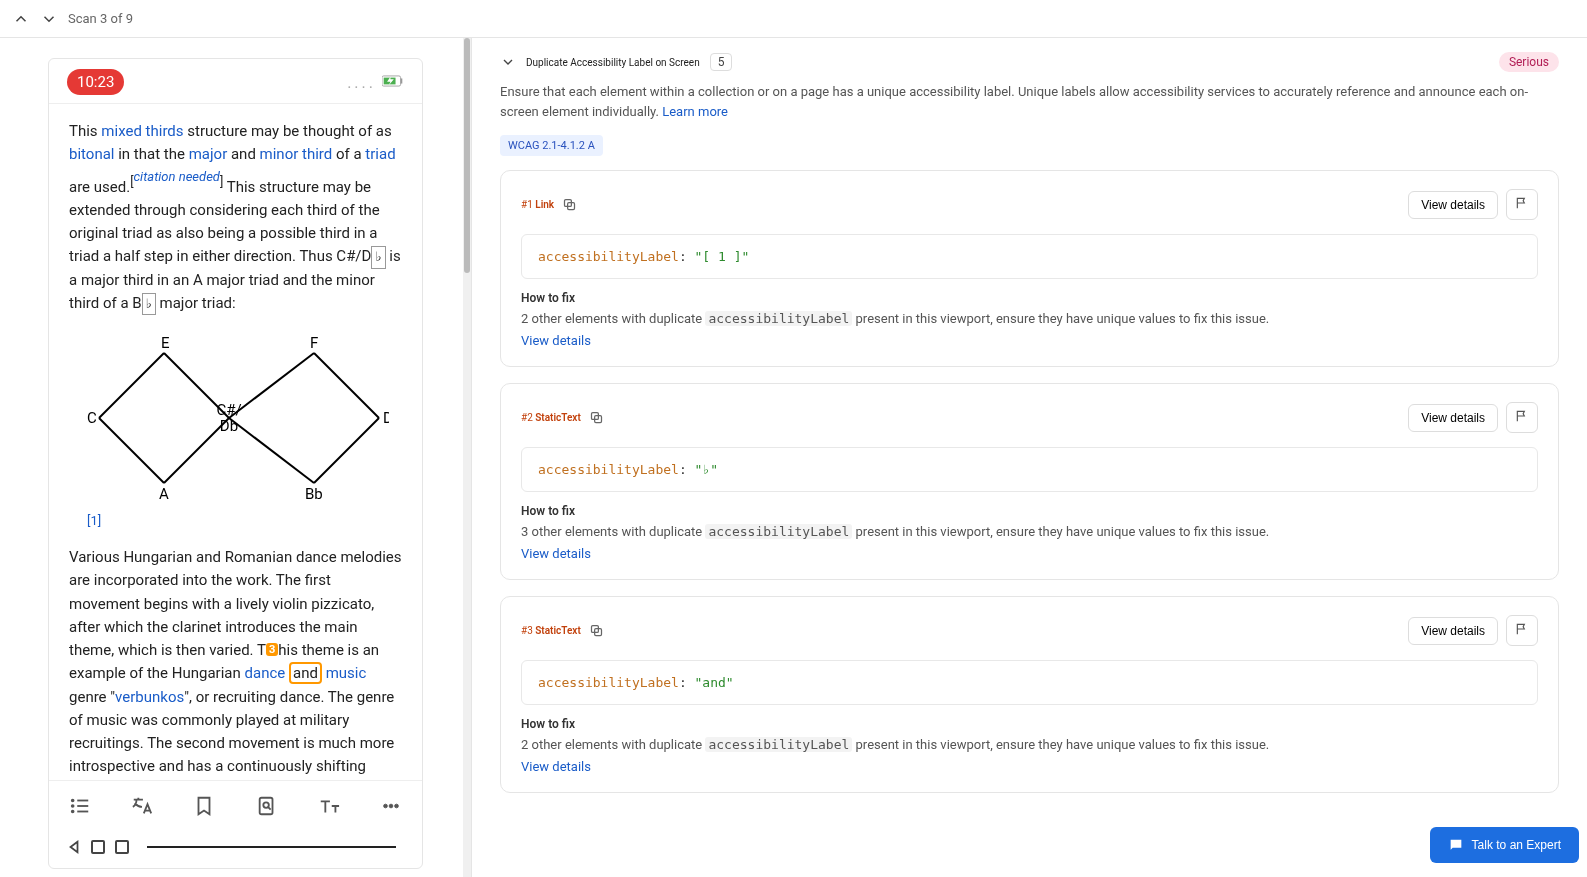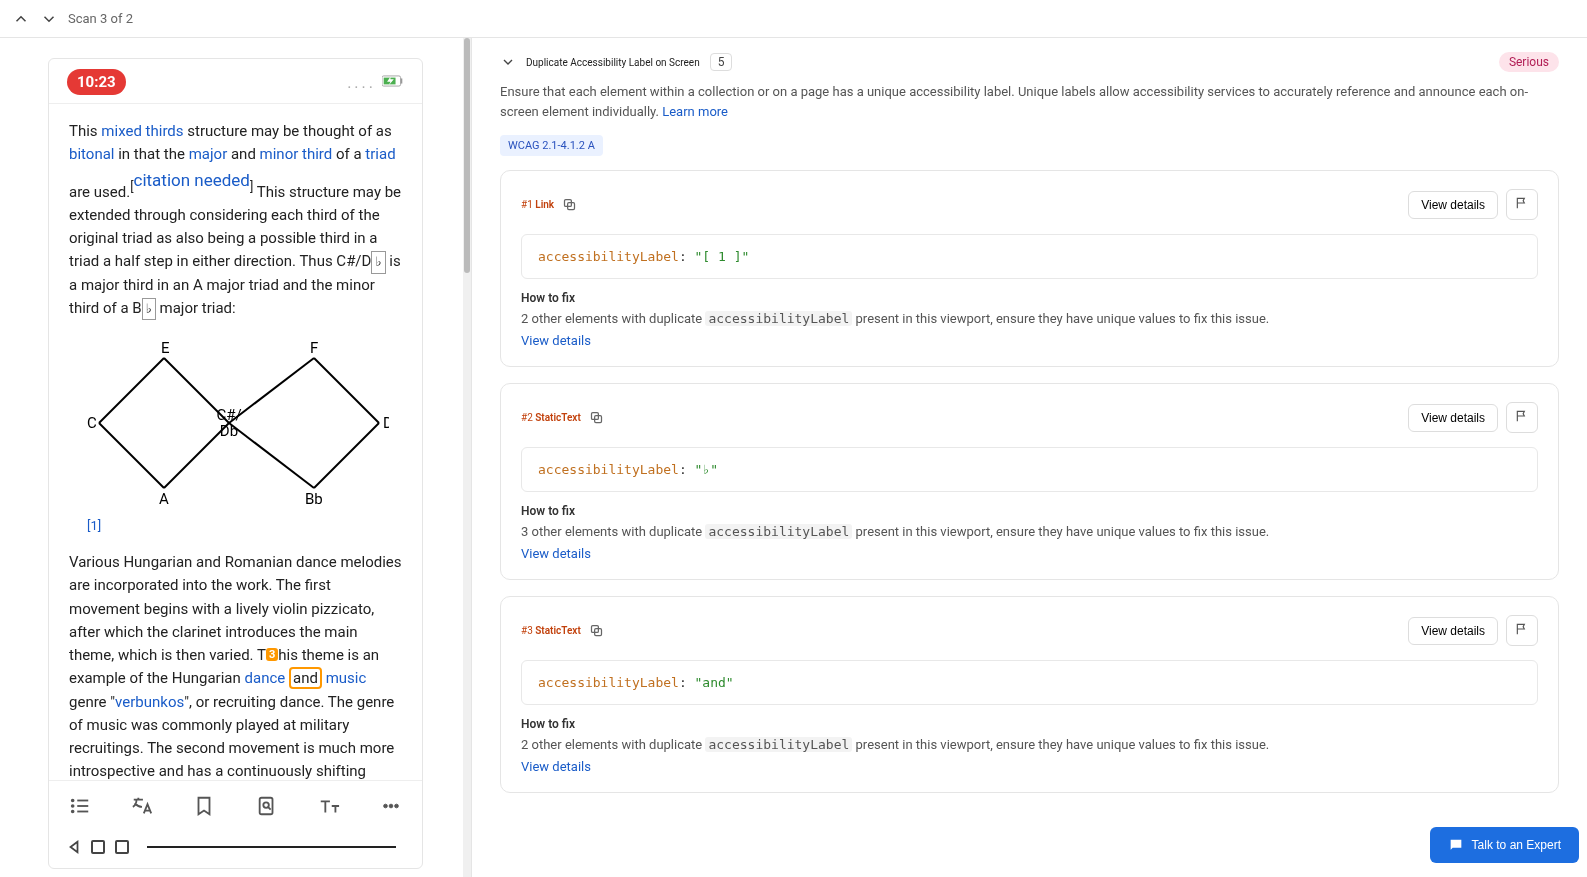--- a/index.html
+++ b/index.html
@@ -9,27 +9,27 @@
 .topbar .chev { width: 18px; height: 18px; color: #444; cursor: pointer; }
 .scan-label { color: #666; font-size: 13px; }
 
 .layout { display: flex; height: calc(100vh - 38px); }
 .left { width: 472px; flex: 0 0 472px; border-right: 1px solid #e5e5e5; padding: 20px 48px 8px 48px; position: relative; overflow: hidden; }
 .right { flex: 1; overflow: auto; padding: 0 22px; }
 
 
 .phone { border: 1px solid #e5e5e5; border-radius: 6px; background:#fff; display:flex; flex-direction:column; height: 100%; }
 .phone-statusbar { display:flex; align-items:center; justify-content:space-between; padding: 10px 18px 8px; border-bottom:1px solid #eee;}
-.time-pill { background:#e53935; color:#fff; font-weight:700; font-size:15px; padding:4px 10px; border-radius:14px;}
+.time-pill { background:#e53935; color:#fff; font-weight:400; font-size:15px; padding:4px 10px; border-radius:14px;}
 .dots { color:#aaa; font-size:16px; letter-spacing:3px;}
 .batt { font-size:14px; }
 .phone-content { padding: 16px 20px 0 20px; flex:1; overflow:hidden; }
 .phone-content p { font-size: 15px; line-height: 1.55; color:#222; }
 .phone-content a { color:#1a5cc8; text-decoration:none; }
-.cit { color:#1a5cc8; font-size: 17px; vertical-align: super; text-align: right; }
+.cit { font-style:italic; color:#1a5cc8; font-size: 13px; vertical-align: super; text-align: right; }
 .flat { display:inline-block; border:1px solid #999; padding:0 3px; font-size:13px; }
 .diagram { margin: 18px 0 6px; }
 .ref { color:#1a5cc8; font-size:13px; margin-left:18px;}
 .hl { background:#ff9800; color:#fff; font-size:11px; font-weight:700; padding:0 3px; border-radius:3px; position:relative; top:-2px; }
 .hlbox { border:2px solid #ff9800; border-radius:4px; padding:0 2px; }
 .phone-tools { display:flex; justify-content:space-around; padding:14px 0; border-top:1px solid #eee; color:#555;}
 .phone-tools svg { width:22px;height:22px; stroke:#555; }
 .phone-nav { display:flex; align-items:center; gap:10px; padding:6px 18px 14px; }
 .navbox { border:2px solid #444; border-radius:2px; width:14px;height:14px; }
 .navtri { width:14px;height:14px; }
@@ -70,21 +70,21 @@
 </head>
 <body>
 
 <div class="topbar">
   <svg class="chev" viewBox="0 0 24 24" fill="none" stroke="currentColor" stroke-width="2">
       <polyline points="18 15 12 9 6 15"></polyline>
     </svg>
   <svg class="chev" viewBox="0 0 24 24" fill="none" stroke="currentColor" stroke-width="2">
       <polyline points="6 9 12 15 18 9"></polyline>
     </svg>
-  <span class="scan-label">Scan 3 of 2</span>
+  <span class="scan-label">Scan 3 of 9</span>
 </div>
 
 <div class="layout">
   <div class="left">
     <div class="scrollbar">
         <div class="scrollthumb"></div>
       </div>
     <div class="phone">
       <div class="phone-statusbar">
         <span class="time-pill">10:23</span>

